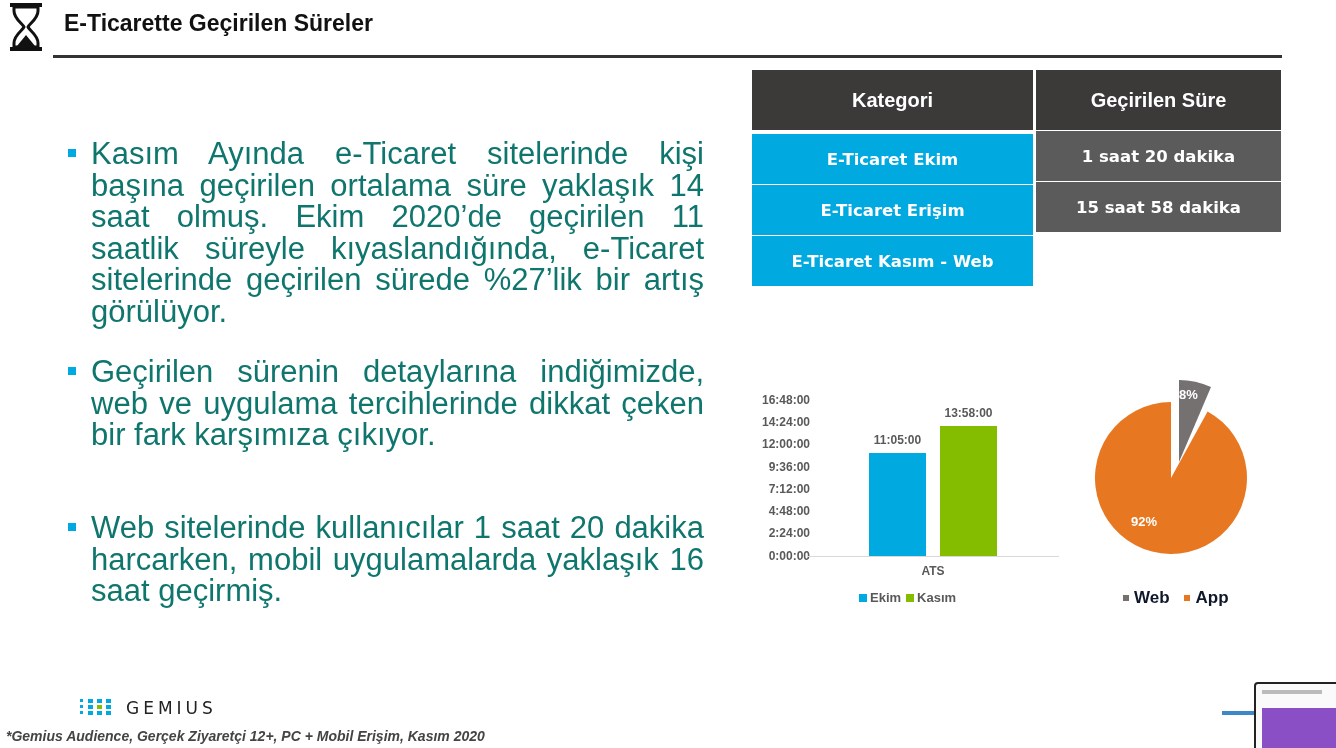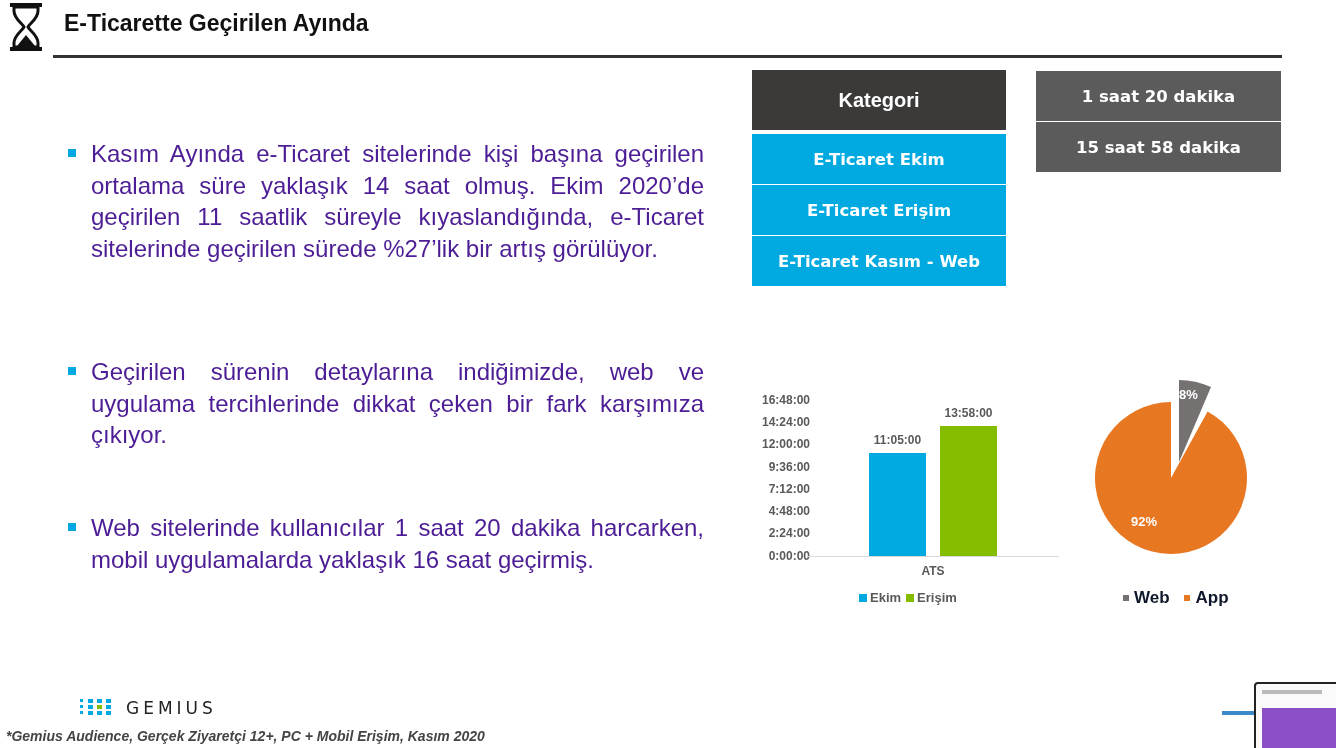--- a/index.html
+++ b/index.html
@@ -2,21 +2,21 @@
 <html><head>
 <meta charset="utf-8">
 <style>
   html, body { margin:0; padding:0; }
   body { width:1336px; height:748px; background:#ffffff; position:relative; overflow:hidden; font-family:"Liberation Sans", sans-serif; }
   .abs { position:absolute; }
   .title { left:64px; top:10px; font-size:23px; font-weight:bold; color:#111; }
   .rule { left:53px; top:55px; width:1229px; height:3px; background:#333; }
   .hourglass { left:8px; top:2px; width:36px; height:50px; }
   .bullets { left:66px; top:138px; width:638px; }
-  .bullet { position:absolute; left:0; width:638px; font-size:24px; line-height:31.5px; color:#4c1d95; text-align:justify; text-align-last:left; padding-left:25px; box-sizing:border-box; }
+  .bullet { position:absolute; left:0; width:638px; font-size:31px; line-height:31.5px; color:#0f766e; text-align:justify; text-align-last:left; padding-left:25px; box-sizing:border-box; }
   .bullet .sq { position:absolute; left:2px; top:11px; width:8px; height:8px; background:#00a9e0; }
   .table-col { position:absolute; }
   .th { height:60px; background:#3b3a39; color:#fff; font-weight:bold; font-size:20px; display:flex; align-items:center; justify-content:center; }
   .td { height:50px; margin-top:1px; display:flex; align-items:center; justify-content:center; color:#fff; font-weight:bold; font-size:18px; font-family:"DejaVu Sans", sans-serif; font-size:16.5px; }
   .td.cat { background:#00a9e0; }
   .td.val { background:#5b5b5b; }
   .chart-lbl { font-size:12px; font-weight:bold; color:#595959; }
   .legend { font-size:13px; font-weight:bold; color:#595959; }
   .footer-note { left:6px; top:728px; font-size:14px; font-style:italic; font-weight:bold; color:#444; }
   .gemius { left:80px; top:698px; display:flex; align-items:flex-start; }
@@ -26,45 +26,46 @@
 </style>
 </head>
 <body>
 
 <svg class="abs hourglass" viewBox="0 0 36 50">
   <rect x="2" y="1" width="32" height="4" fill="#111"></rect>
   <rect x="2" y="45" width="32" height="4" fill="#111"></rect>
   <path d="M6 5 L30 5 L30 9 C30 17 21 22 20 25 C21 28 30 33 30 41 L30 45 L6 45 L6 41 C6 33 15 28 16 25 C15 22 6 17 6 9 Z" fill="none" stroke="#111" stroke-width="3"></path>
   <path d="M9 44 L18 33 L27 44 Z" fill="#111"></path>
 </svg>
-<div class="abs title">E-Ticarette Geçirilen Ayında</div>
+<div class="abs title">E-Ticarette Geçirilen Süreler</div>
 <div class="abs rule"></div>
 
 <div class="abs bullets">
   <div class="bullet" style="top:0px;">
     <span class="sq"></span>
     <span>Kasım Ayında e-Ticaret sitelerinde kişi başına geçirilen ortalama süre yaklaşık 14 saat olmuş. Ekim 2020’de geçirilen 11 saatlik süreyle kıyaslandığında, e-Ticaret sitelerinde geçirilen sürede %27’lik bir artış görülüyor.</span>
   </div>
   <div class="bullet" style="top:218px;">
     <span class="sq"></span>
     <span>Geçirilen sürenin detaylarına indiğimizde, web ve uygulama tercihlerinde dikkat çeken bir fark karşımıza çıkıyor.</span>
   </div>
   <div class="bullet" style="top:374px;">
     <span class="sq"></span>
     <span>Web sitelerinde kullanıcılar 1 saat 20 dakika harcarken, mobil uygulamalarda yaklaşık 16 saat geçirmiş.</span>
   </div>
 </div>
 
-<div class="table-col" style="left:752px; top:70px; width:254px;">
+<div class="table-col" style="left:752px; top:70px; width:281px;">
   <div class="th">Kategori</div>
   <div class="td cat" style="margin-top:4px;">E-Ticaret Ekim</div>
   <div class="td cat">E-Ticaret  Erişim</div>
   <div class="td cat">E-Ticaret Kasım - Web</div>
 </div>
 <div class="table-col" style="left:1036px; top:70px; width:245px;">
+  <div class="th">Geçirilen Süre</div>
   <div class="td val">1 saat 20 dakika</div>
   <div class="td val">15 saat 58 dakika</div>
 </div>
 
 <div class="abs" style="left:740px; top:385px; width:330px; height:230px;">
   <div class="abs chart-lbl" style="right:260px; top:8px;">16:48:00</div>
   <div class="abs chart-lbl" style="right:260px; top:30px;">14:24:00</div>
   <div class="abs chart-lbl" style="right:260px; top:52px;">12:00:00</div>
   <div class="abs chart-lbl" style="right:260px; top:75px;">9:36:00</div>
   <div class="abs chart-lbl" style="right:260px; top:97px;">7:12:00</div>
@@ -74,21 +75,21 @@
   <div class="abs" style="left:67px; top:171px; width:252px; height:1px; background:#d9d9d9;"></div>
   <div class="abs" style="left:129px; top:68px; width:57px; height:103px; background:#00a9e0;"></div>
   <div class="abs" style="left:200px; top:41px; width:57px; height:130px; background:#84bd00;"></div>
   <div class="abs chart-lbl" style="left:129px; width:57px; text-align:center; top:48px;">11:05:00</div>
   <div class="abs chart-lbl" style="left:192px; width:73px; text-align:center; top:21px;">13:58:00</div>
   <div class="abs chart-lbl" style="left:160px; width:66px; text-align:center; top:179px;">ATS</div>
   <div class="abs legend" style="left:119px; top:205px; display:flex; align-items:center;">
     <span style="display:inline-block;width:8px;height:8px;background:#00a9e0;margin-right:3px;"></span>
     <span>Ekim</span>
     <span style="display:inline-block;width:8px;height:8px;background:#84bd00;margin:0 3px 0 5px;"></span>
-    <span>Erişim</span>
+    <span>Kasım</span>
   </div>
 </div>
 
 <div class="abs" style="left:1080px; top:370px; width:200px; height:240px;">
   <svg class="abs" style="left:0; top:0;" width="200" height="200" viewBox="0 0 200 200">
 
     <path d="M91 108 L127.6 41.4 A76 76 0 1 1 91 32 Z" fill="#e87722"></path>
 
     <path d="M99 92 L99 10 A82 82 0 0 1 131 17 Z" fill="#767171"></path>
   </svg>

